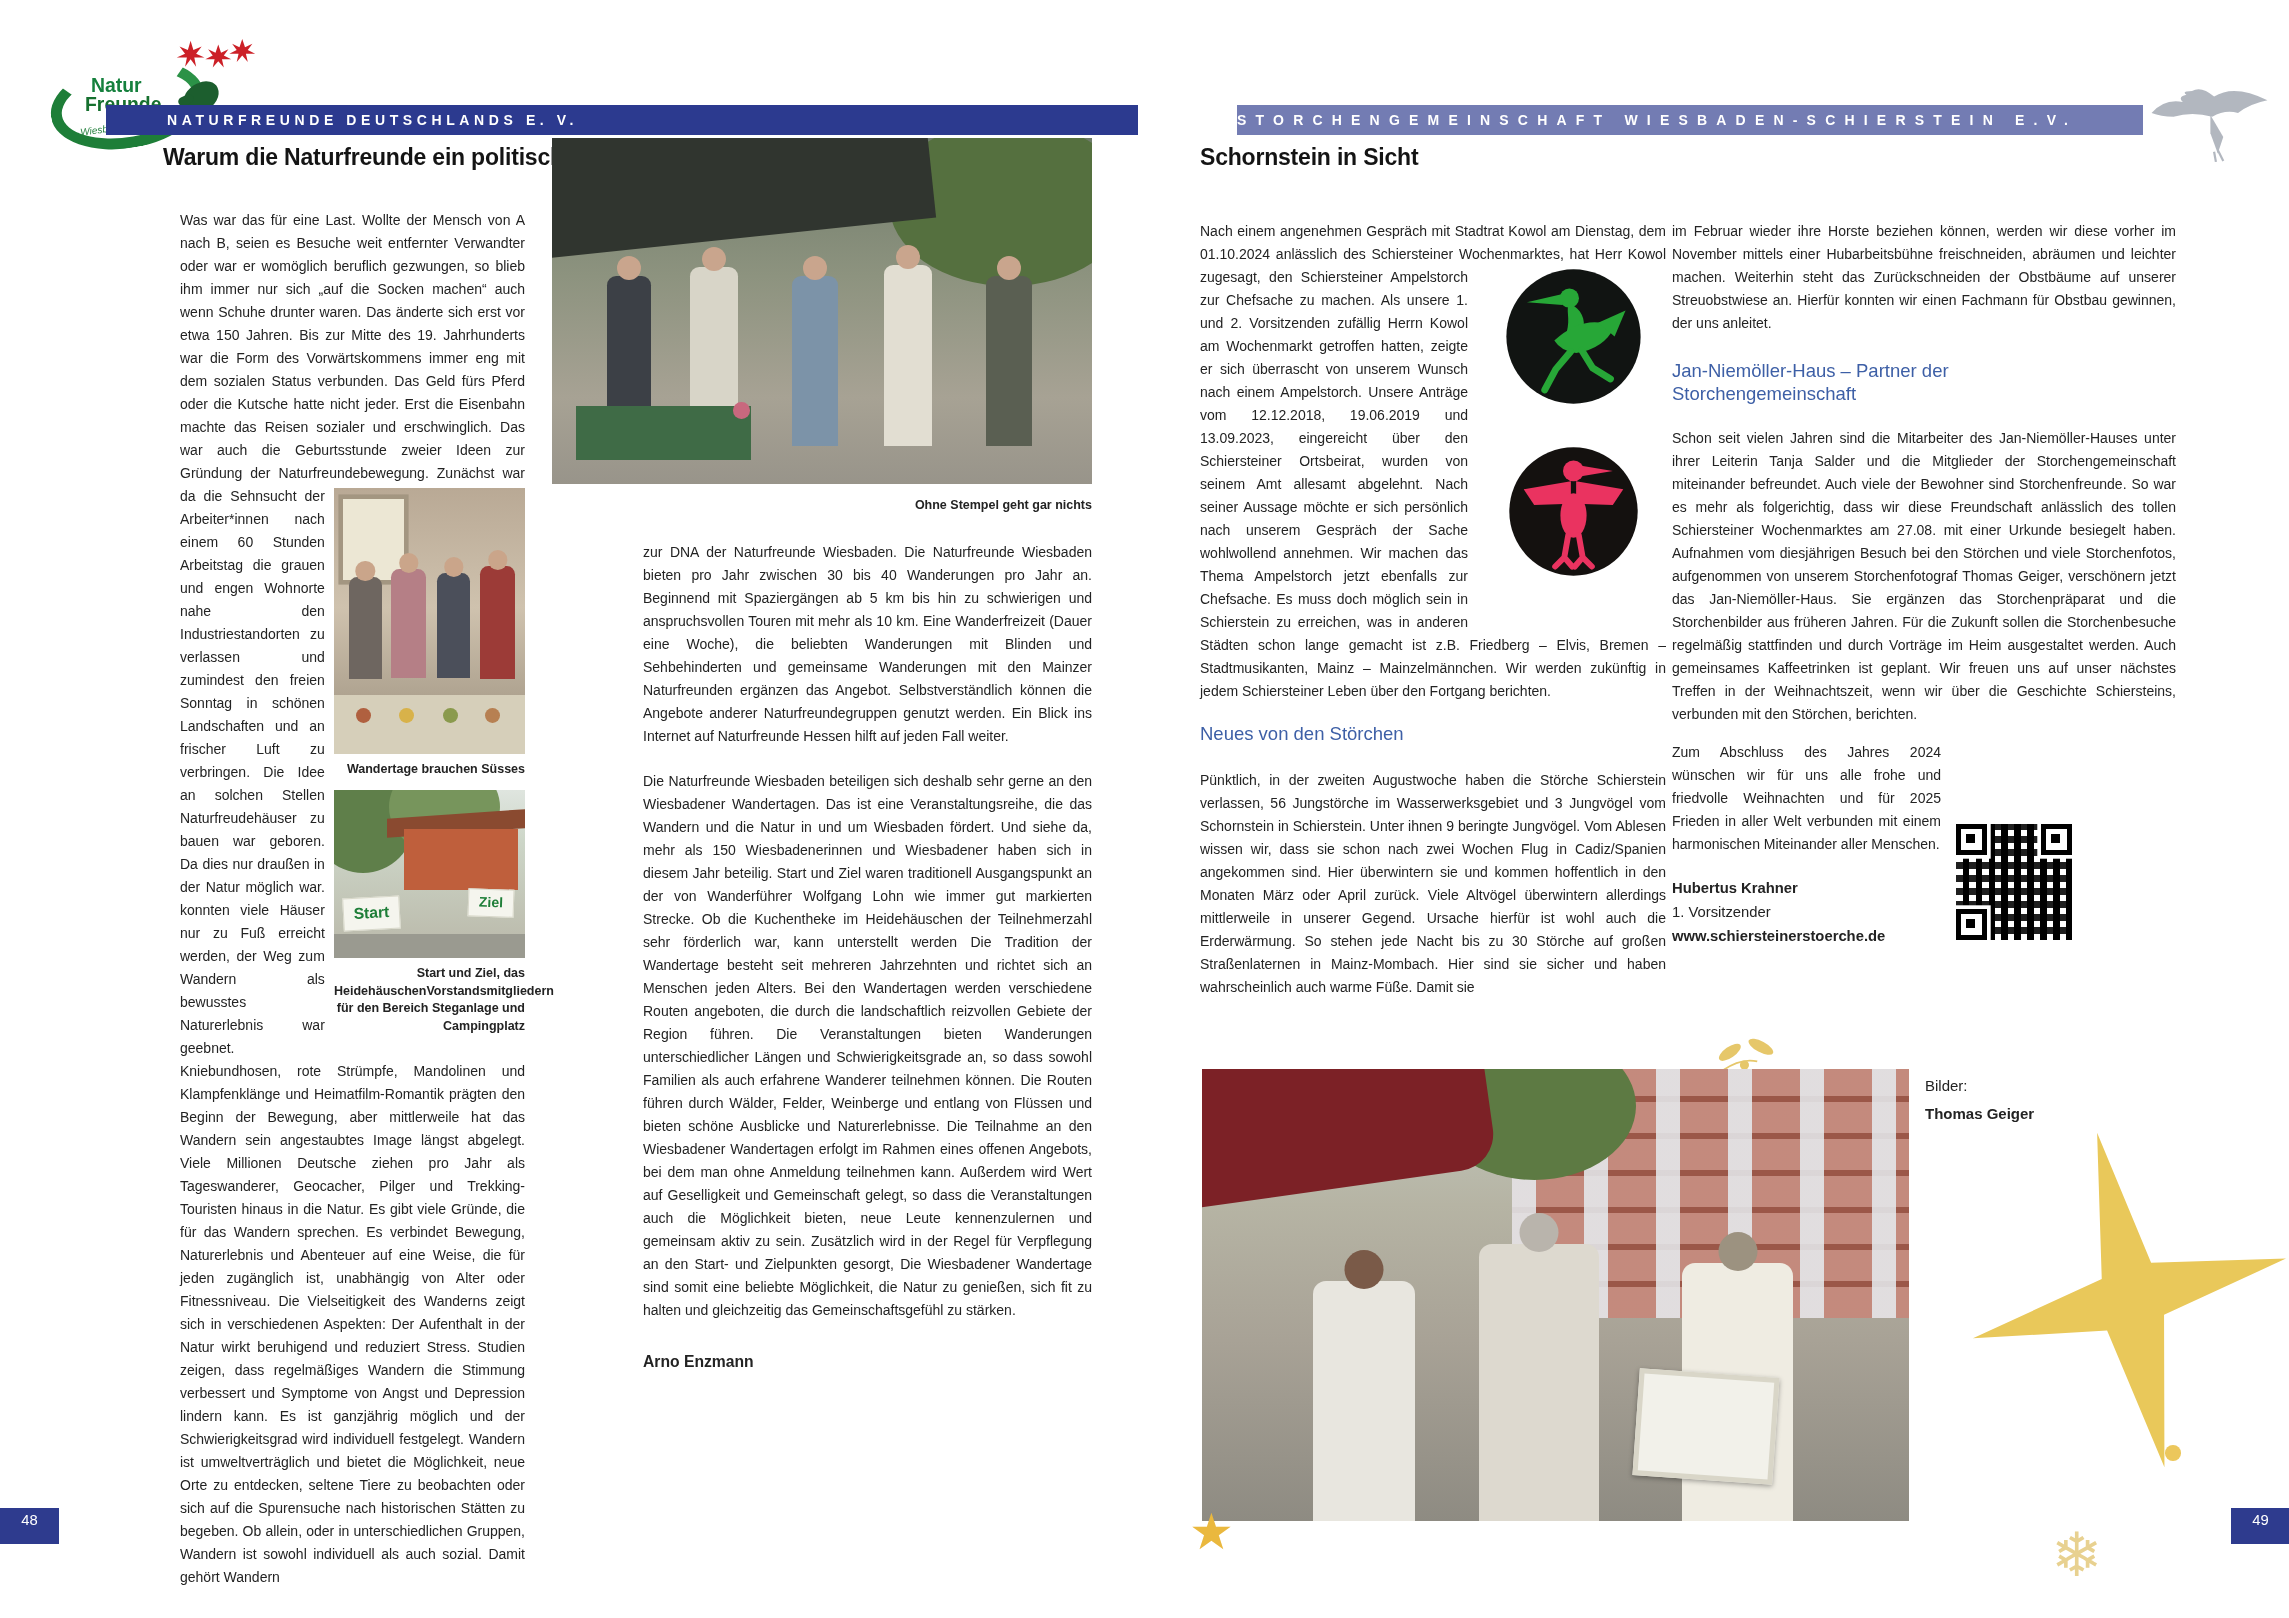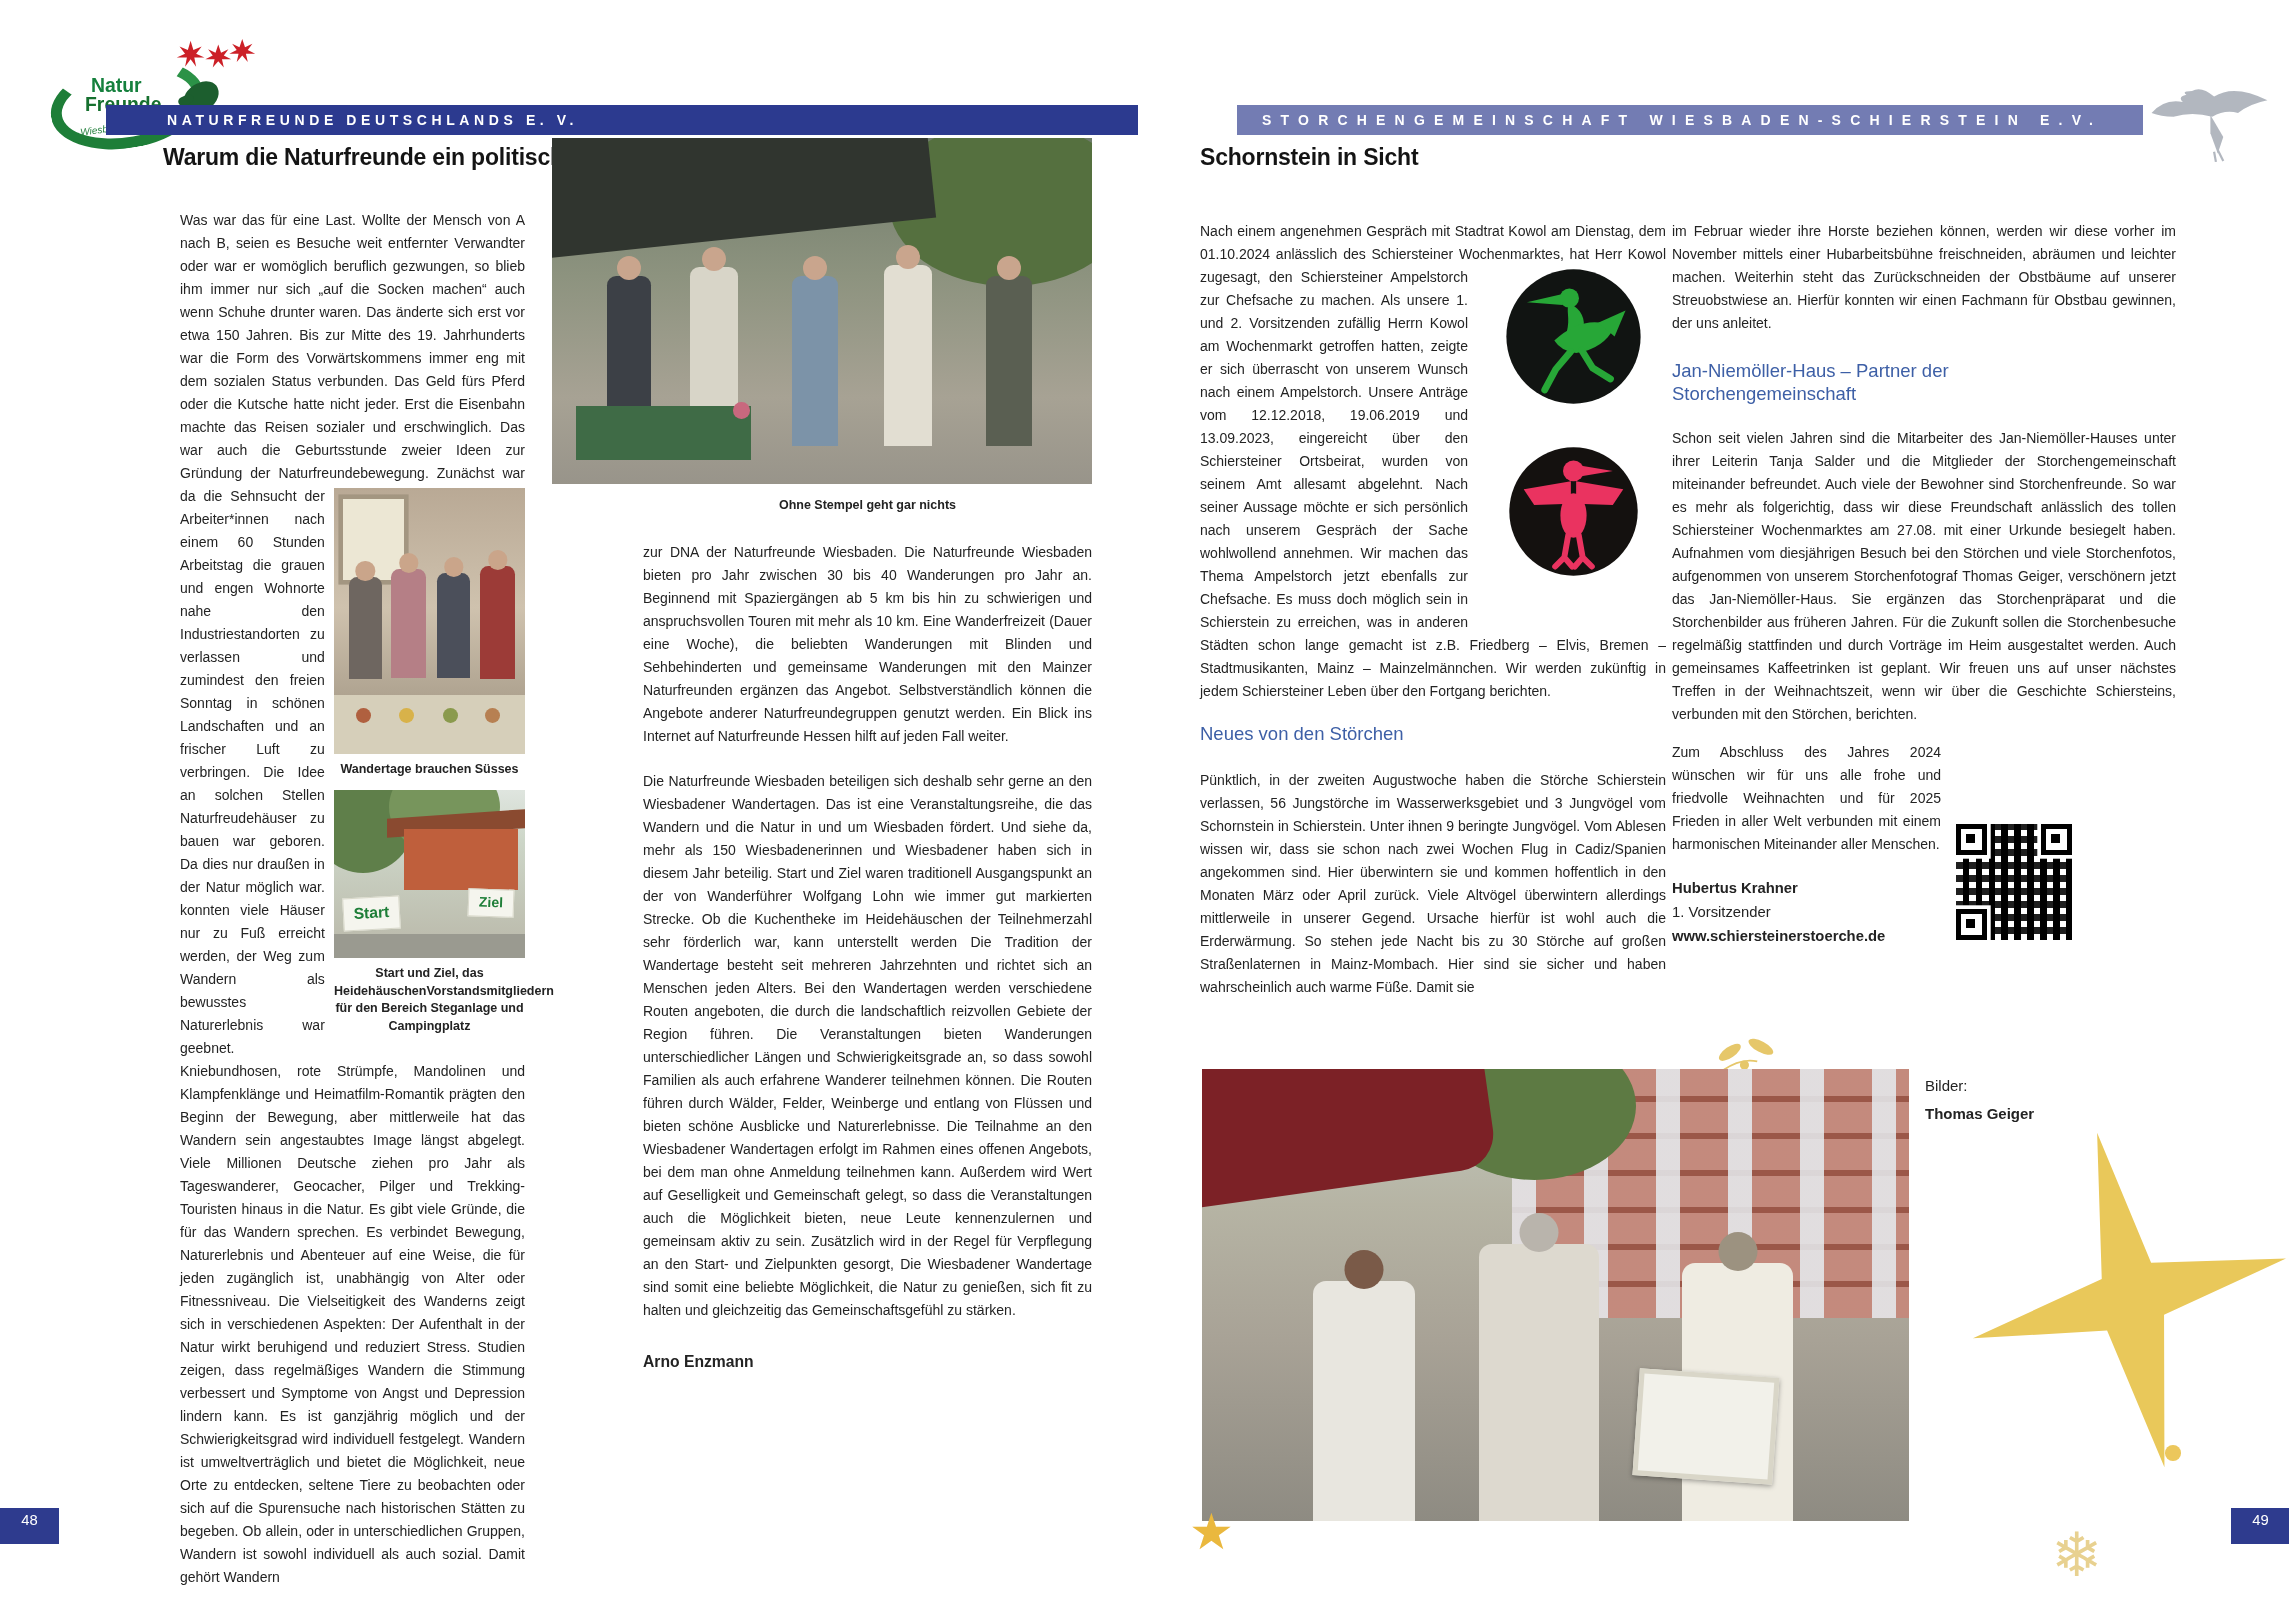--- a/index.html
+++ b/index.html
@@ -10,21 +10,21 @@
   }
   .abs { position:absolute; }
   .j { text-align:justify; }
   .body-text { font-size:14px; line-height:23px; }
   .bold { font-weight:bold; }
 
   
   .bar { position:absolute; top:105px; height:30px; color:#fff; font-size:14px;
          font-weight:bold; line-height:30px; white-space:nowrap; overflow:hidden; }
   .bar-left  { left:106px;  width:1032px; background:#2c3a8f; padding-left:61px;  letter-spacing:4.6px; }
-  .bar-right { left:1237px; width:906px; background:#737cb3; padding-right:16px; letter-spacing:9.2px; text-align:center; }
+  .bar-right { left:1237px; width:906px; background:#737cb3; padding-right:16px; letter-spacing:9.2px; text-align:left; }
 
   
   .logo { left:26px; top:41px; width:277px; height:120px; }
   .logo-ring { position:absolute; left:24px; top:20px; width:155px; height:87px;
                border:11px solid #1e7e38; border-top-color:transparent; border-right-color:#2b9247;
                border-radius:50%; transform:rotate(-10deg); background:#fff; }
   .logo-natur   { position:absolute; left:65px; top:35px; color:#15803d; font-weight:bold; font-size:19.4px; line-height:18.5px; }
   .logo-freunde { position:absolute; left:59px; top:54px; color:#16702f; font-weight:bold; font-size:19.4px; line-height:18.5px; }
   .logo-town    { position:absolute; left:54px; top:81px; color:#2c8544; font-size:10px; font-style:italic; transform:rotate(-8deg); }
   .logo-hand { position:absolute; left:157px; top:42px; width:37px; height:28px; background:#1c5e2e;
@@ -35,21 +35,21 @@
 
   
   .page-title { position:absolute; top:144px; font-size:23px; font-weight:bold; color:#141414; letter-spacing:-0.2px; }
   .title-l { left:163px; }
   .title-r { left:1200px; }
 
   
   .col1 { left:180px; top:209px; width:345px; }
   .fig-l { float:right; width:191px; margin:2.8px 0 3.7px 9.2px; }
   .ph { position:relative; overflow:hidden; background:#d8d4c8; }
-  .cap { font-size:12.5px; font-weight:bold; line-height:17.5px; margin:7.4px 0 11px; text-align:center; }
+  .cap { font-size:12.5px; font-weight:bold; line-height:17.5px; margin:7.4px 0 11px; text-align:right; }
 
   .ph1 { height:266px; background:linear-gradient(180deg,#b9a995 0%,#cfc2ae 45%,#9a8f7d 100%); }
   .ph1-window { position:absolute; left:9.2px; top:11px; width:61px; height:81px; background:#ece7d4; box-shadow:0 0 0 4.6px #a39681; }
   .person { position:absolute; border-radius:8.3px 8.3px 0 0; }
   .person::before { content:""; position:absolute; top:-15.7px; left:50%; transform:translateX(-50%);
                     width:19.4px; height:19.4px; border-radius:50%; background:#caa58a; }
   .pA { left:14.8px;  top:89px; width:33px; height:102px; background:#6e6660; }
   .pB { left:57px;  top:81px; width:35px; height:109px; background:#b57f86; }
   .pC { left:103px; top:85px; width:33px; height:105px; background:#4b4f5a; }
   .pD { left:146px; top:78px; width:35px; height:113px; background:#9c3b37; }

